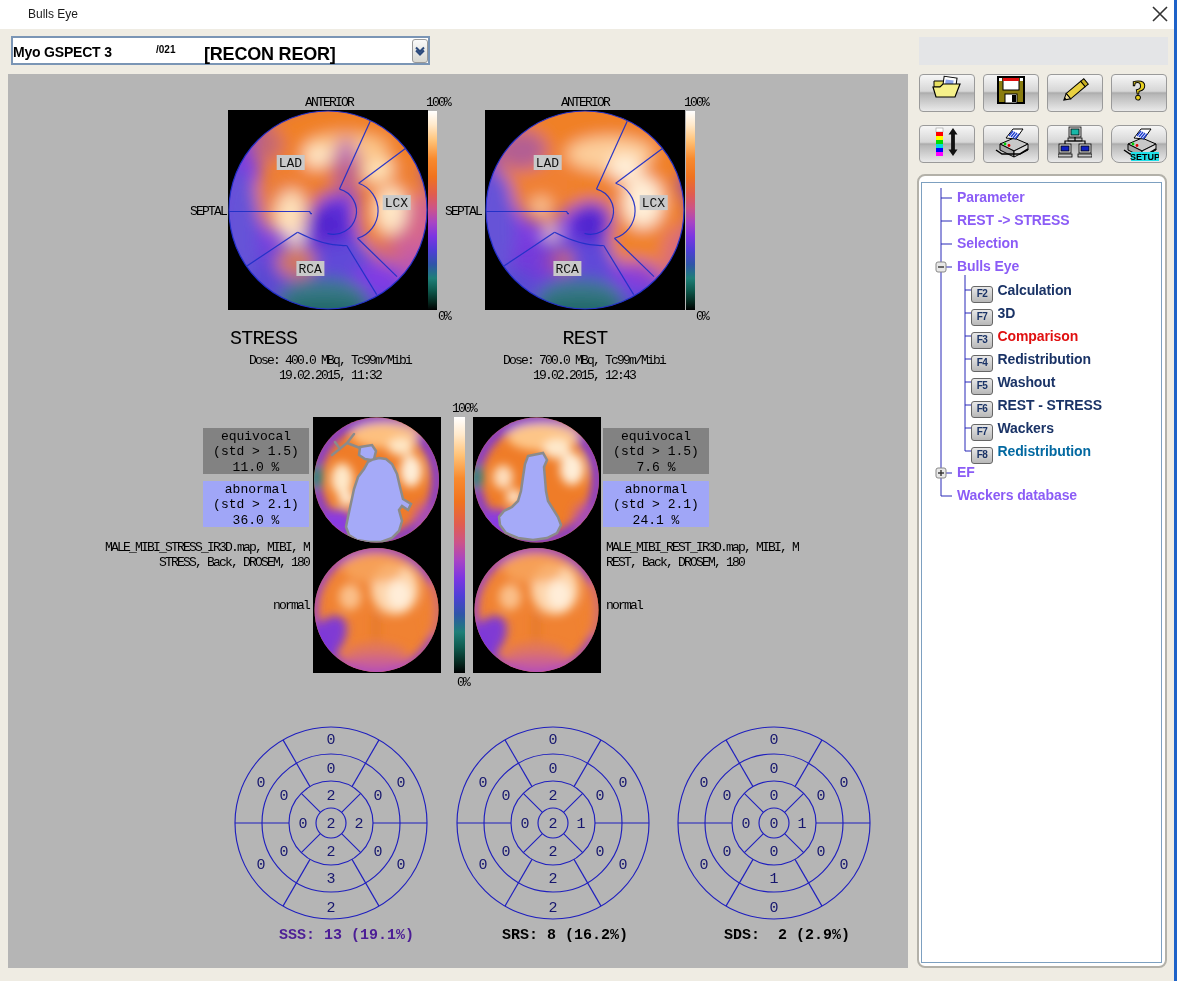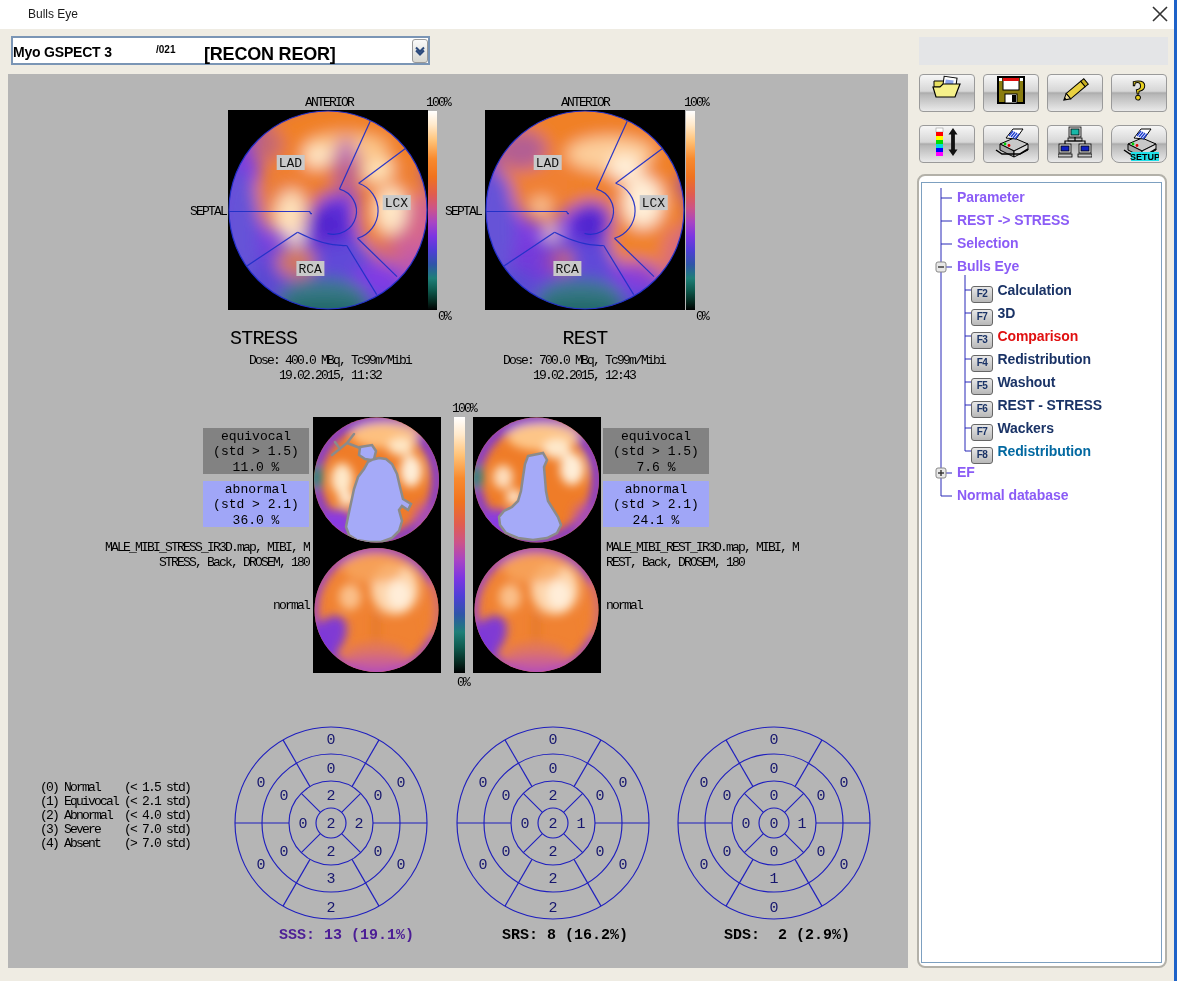--- a/index.html
+++ b/index.html
@@ -369,25 +369,20 @@
         <text x="-47" y="33">0</text>
         <text x="47" y="33">0</text>
         <text x="0" y="-79">0</text>
         <text x="0" y="89">0</text>
         <text x="-70" y="-36">0</text>
         <text x="70" y="-36">0</text>
         <text x="-70" y="46">0</text>
         <text x="70" y="46">0</text>
       </g>
     </svg>
-<div class="m a" style="left:32px;top:707px;line-height:14px">(0) Normal    (&lt; 1.5 std)
-(1) Equivocal (&lt; 2.1 std)
-(2) Abnormal  (&lt; 4.0 std)
-(3) Severe    (&lt; 7.0 std)
-(4) Absent    (&gt; 7.0 std)</div>
 <div class="a" style="left:271px;top:853px;font-family:'Liberation Mono',monospace;font-size:15px;font-weight:bold;color:#4c1d95;white-space:pre">SSS: 13 (19.1%)</div>
 <div class="a" style="left:494px;top:853px;font-family:'Liberation Mono',monospace;font-size:15px;font-weight:bold;color:#000;white-space:pre">SRS: 8 (16.2%)</div>
 <div class="a" style="left:716px;top:853px;font-family:'Liberation Mono',monospace;font-size:15px;font-weight:bold;color:#000;white-space:pre">SDS:  2 (2.9%)</div>
 </div>
 <div class="a" style="left:919px;top:37px;width:249px;height:28px;background:#e4e5e7"></div>
 <div class="a" style="left:919px;top:74px;width:56px;height:38px;border:1px solid #9a9a9a;border-radius:4px;box-sizing:border-box;background:linear-gradient(#f6f6f6 0%,#d6d6d6 45%,#ababab 50%,#b8b8b8 55%,#e9e9e9 100%);text-align:center;line-height:34px"><span style="display:inline-block;vertical-align:middle"><svg width="32" height="28" viewBox="0 0 32 28">
         <path d="M3,6 h10 l2,2 h8 v4 h-20 z" fill="#e8e060" stroke="#000" stroke-width="1"></path>
         <rect x="12" y="2" width="13" height="16" fill="#fff" stroke="#000" transform="rotate(8 18 10)"></rect>
         <path d="M14,5 l8,0 l0,6 l-8,0 z" fill="#6080e0" opacity="0.7" transform="rotate(8 18 10)"></path>
         <path d="M2,12 h7 l3,-3 h17 l-5,13 h-19 z" fill="#f5f08a" stroke="#000" stroke-width="1.2"></path>
@@ -487,20 +482,20 @@
     <path d="M21,93 h6" stroke="#333" stroke-width="1.4"></path>
     <rect x="19" y="294" width="10" height="10" fill="#e8e8e8" stroke="#888" rx="2"></rect>
     <path d="M21,299 h6" stroke="#333" stroke-width="1.4"></path>
     <path d="M24,296 v6" stroke="#333" stroke-width="1.4"></path>
   </svg>
 <div class="a tl" style="left:957px;top:189px">Parameter</div>
 <div class="a tl" style="left:957px;top:212px">REST -&gt; STRESS</div>
 <div class="a tl" style="left:957px;top:235px">Selection</div>
 <div class="a tl" style="left:957px;top:258px">Bulls Eye</div>
 <div class="a tl" style="left:957px;top:464px">EF</div>
-<div class="a tl" style="left:957px;top:487px">Normal database</div>
+<div class="a tl" style="left:957px;top:487px">Wackers database</div>
 <div class="a" style="left:971px;top:281px;white-space:nowrap"><span class="fk">F2</span> <span class="tl" style="position:static;color:#1a3366">Calculation</span></div>
 <div class="a" style="left:971px;top:304px;white-space:nowrap"><span class="fk">F7</span> <span class="tl" style="position:static;color:#1a3366">3D</span></div>
 <div class="a" style="left:971px;top:327px;white-space:nowrap"><span class="fk">F3</span> <span class="tl" style="position:static;color:#e01010">Comparison</span></div>
 <div class="a" style="left:971px;top:350px;white-space:nowrap"><span class="fk">F4</span> <span class="tl" style="position:static;color:#1a3366">Redistribution</span></div>
 <div class="a" style="left:971px;top:373px;white-space:nowrap"><span class="fk">F5</span> <span class="tl" style="position:static;color:#1a3366">Washout</span></div>
 <div class="a" style="left:971px;top:396px;white-space:nowrap"><span class="fk">F6</span> <span class="tl" style="position:static;color:#1a3366">REST - STRESS</span></div>
 <div class="a" style="left:971px;top:419px;white-space:nowrap"><span class="fk">F7</span> <span class="tl" style="position:static;color:#1a3366">Wackers</span></div>
 <div class="a" style="left:971px;top:442px;white-space:nowrap"><span class="fk">F8</span> <span class="tl" style="position:static;color:#0369a1">Redistribution</span></div>
 </body></html>

